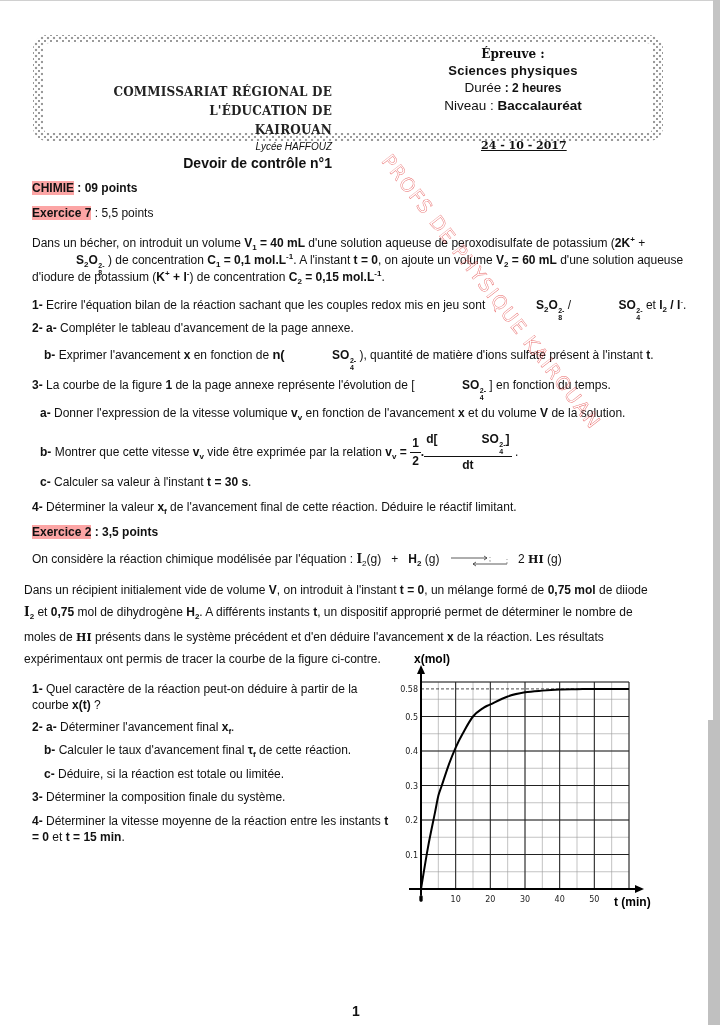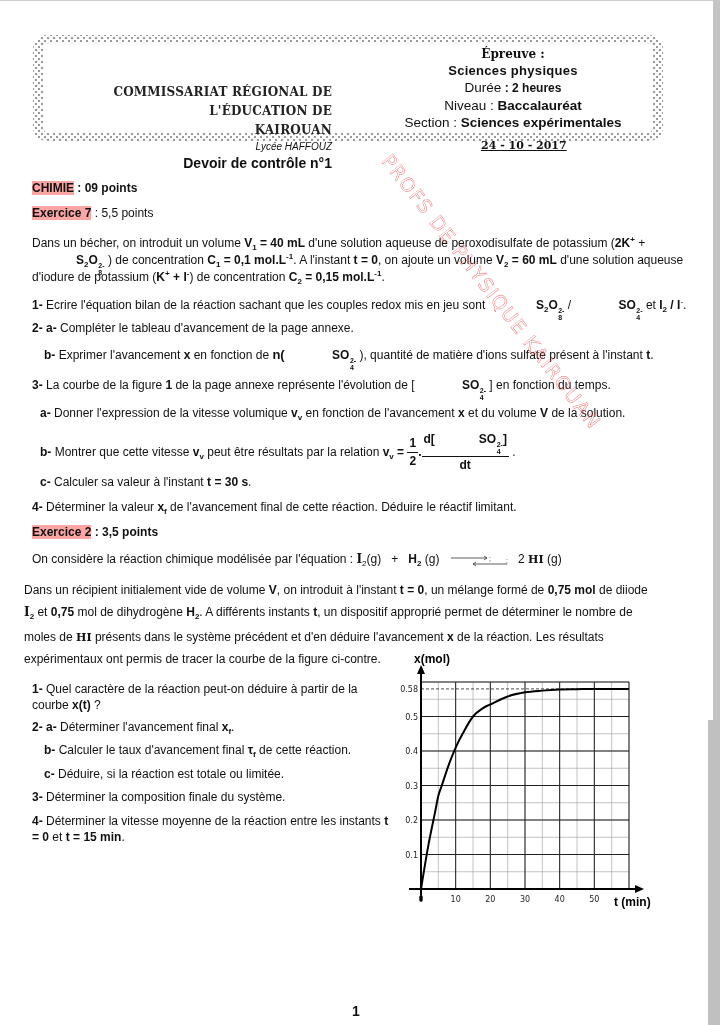--- a/index.html
+++ b/index.html
@@ -81,21 +81,20 @@
   <div class="serif-caps">COMMISSARIAT RÉGIONAL DE L'ÉDUCATION DE</div>
   <div class="serif-caps">KAIROUAN</div>
   <div class="lycee">Lycée HAFFOUZ</div>
   <div class="devoir">Devoir de contrôle n°1</div>
 </div>
 <div class="hdr-right">
   <div class="epreuve">Épreuve :</div>
   <div class="sp">Sciences physiques</div>
   <div class="hr-line"><span>Durée</span><b style="font-size:12px"> : 2 heures</b></div>
   <div class="hr-line"><span>Niveau : </span><b>Baccalauréat</b></div>
-  <div class="hr-line"><span>Section : </span><b>Sciences expérimentales</b></div>
 </div>
 <div class="date">24 - 10 - 2017</div>
 
 <div class="t" style="left:32px;top:181px"><b class="hl">CHIMIE</b><b> : 09 points</b></div>
 
 <div class="t" style="left:32px;top:206px"><b class="hl">Exercice 7</b><span> : 5,5 points</span></div>
 
 <div class="t" style="left:32px;top:232px"><span>Dans un bécher, on introduit un volume </span><b>V</b><b class="sub">1</b><b> = 40 mL</b><span> d'une solution aqueuse de peroxodisulfate de potassium (</span><b>2K</b><b class="sup">+</b><span> +</span></div>
 
 <div class="t" style="left:32px;top:249px"><span class="ion"><span>S</span><span class="sub">2</span><span>O</span><span class="stk">
@@ -120,21 +119,21 @@
         <span>4</span>
       </span></span><span> ), quantité de matière d'ions sulfate présent à l'instant </span><b>t</b><span>.</span></div>
 
 <div class="t" style="left:32px;top:378px"><b>3-</b><span> La courbe de la figure </span><b>1</b><span> de la page annexe représente l'évolution de [</span> <span class="ion"><span>SO</span><span class="stk">
         <span>2-</span>
         <span>4</span>
       </span></span><span> ] en fonction du temps.</span></div>
 
 <div class="t" style="left:40px;top:406px"><b>a-</b><span> Donner l'expression de la vitesse volumique </span><b>v</b><b class="sub">v</b><span> en fonction de l'avancement </span><b>x</b><span> et du volume </span><b>V</b><span> de la solution.</span></div>
 
-<div class="t" style="left:40px;top:432px;line-height:34px"><b>b-</b><span> Montrer que cette vitesse </span><b>v</b><b class="sub">v</b><span> peut être résultats par la relation </span> <b>v</b><b class="sub">v</b><b> = </b><span class="frac">
+<div class="t" style="left:40px;top:432px;line-height:34px"><b>b-</b><span> Montrer que cette vitesse </span><b>v</b><b class="sub">v</b><span> vide être exprimée par la relation </span> <b>v</b><b class="sub">v</b><b> = </b><span class="frac">
       <span class="num">1</span>
       <span class="den">2</span>
     </span><b>.</b><span class="frac">
       <span class="num"><span>d[</span><span class="ion"><span>SO</span><span class="stk">
             <span>2-</span>
             <span>4</span>
           </span></span><span>]</span></span>
       <span class="den">dt</span>
     </span><span> .</span></div>
 

